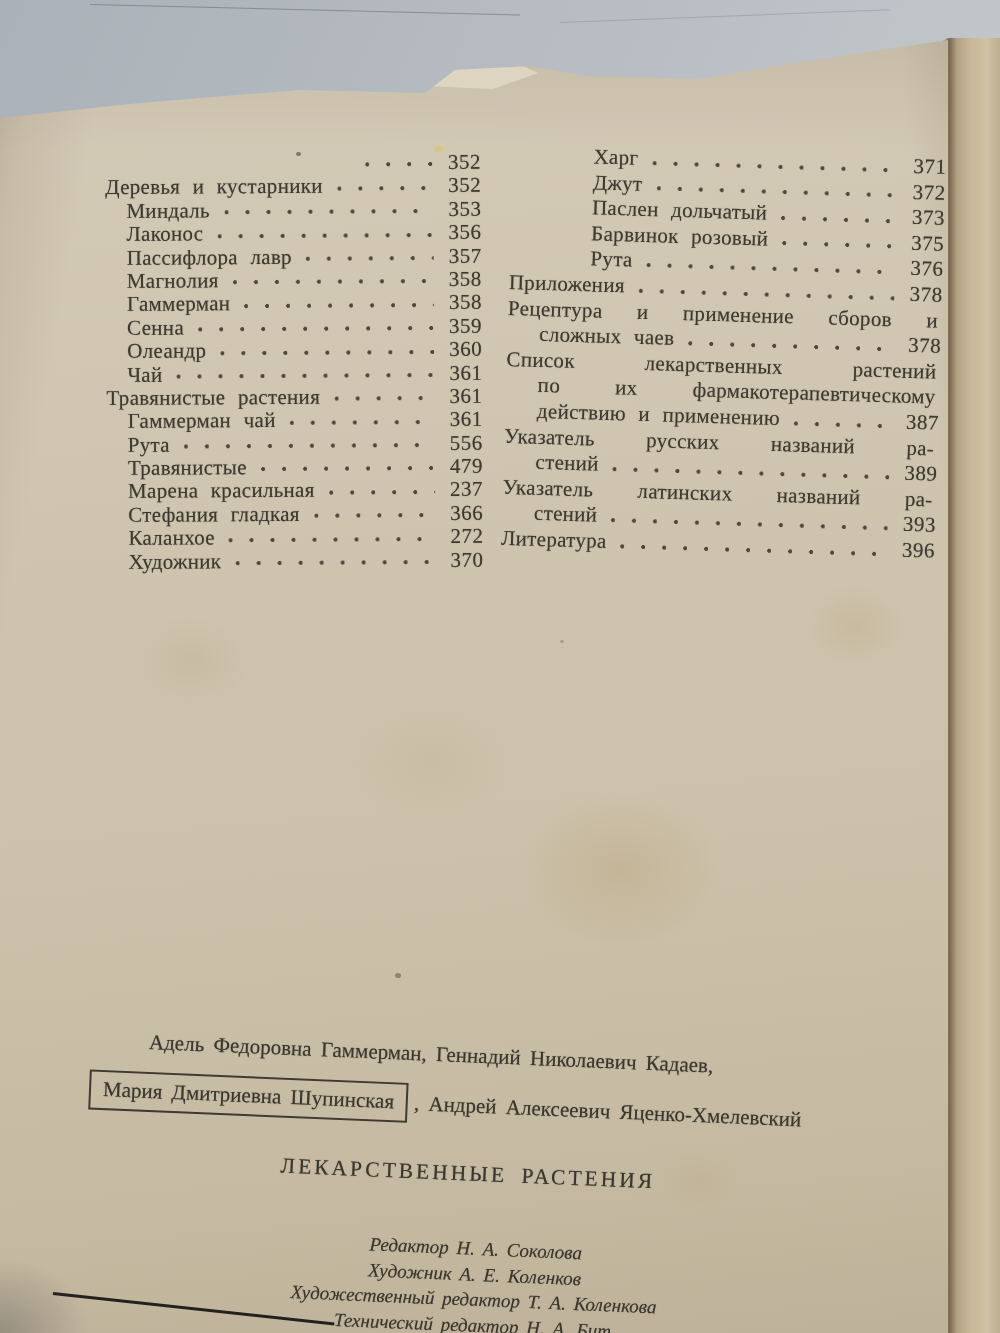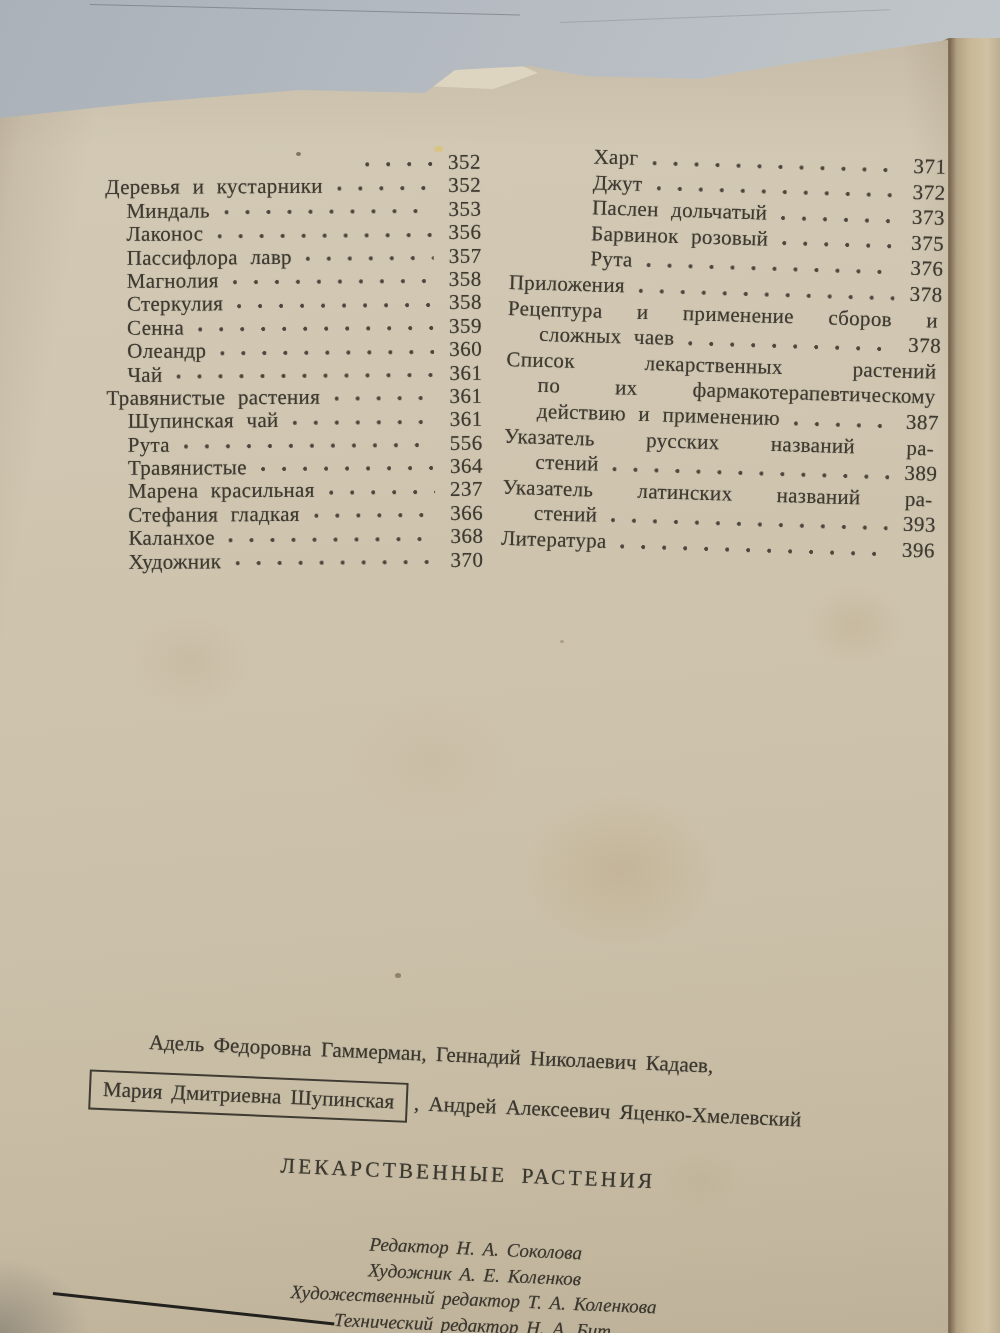--- a/index.html
+++ b/index.html
@@ -115,21 +115,21 @@
           <span class="lab">Пассифлора лавр</span>
           <span class="dots"></span>
           <span class="pg">357</span>
         </div>
         <div class="trow ind1">
           <span class="lab">Магнолия</span>
           <span class="dots"></span>
           <span class="pg">358</span>
         </div>
         <div class="trow ind1">
-          <span class="lab">Стеркулия</span>
+          <span class="lab">Гаммерман</span>
           <span class="dots"></span>
           <span class="pg">358</span>
         </div>
         <div class="trow ind1">
           <span class="lab">Сенна</span>
           <span class="dots"></span>
           <span class="pg">359</span>
         </div>
         <div class="trow ind1">
           <span class="lab">Олеандр</span>
@@ -140,48 +140,48 @@
           <span class="lab">Чай</span>
           <span class="dots"></span>
           <span class="pg">361</span>
         </div>
         <div class="trow ind0">
           <span class="lab">Травянистые растения</span>
           <span class="dots"></span>
           <span class="pg">361</span>
         </div>
         <div class="trow ind1">
-          <span class="lab">Шупинская чай</span>
+          <span class="lab">Гаммерман чай</span>
           <span class="dots"></span>
           <span class="pg">361</span>
         </div>
         <div class="trow ind1">
           <span class="lab">Рута</span>
           <span class="dots"></span>
           <span class="pg">556</span>
         </div>
         <div class="trow ind1">
           <span class="lab">Травянистые</span>
           <span class="dots"></span>
-          <span class="pg">364</span>
+          <span class="pg">479</span>
         </div>
         <div class="trow ind1">
           <span class="lab">Марена красильная</span>
           <span class="dots"></span>
           <span class="pg">237</span>
         </div>
         <div class="trow ind1">
           <span class="lab">Стефания гладкая</span>
           <span class="dots"></span>
           <span class="pg">366</span>
         </div>
         <div class="trow ind1">
           <span class="lab">Каланхое</span>
           <span class="dots"></span>
-          <span class="pg">368</span>
+          <span class="pg">272</span>
         </div>
         <div class="trow ind1">
           <span class="lab">Художник</span>
           <span class="dots"></span>
           <span class="pg">370</span>
         </div>
       </div>
     <div class="toc-col" id="toc-right">
         <div class="trow ind1">
           <span class="lab">Харг</span>

